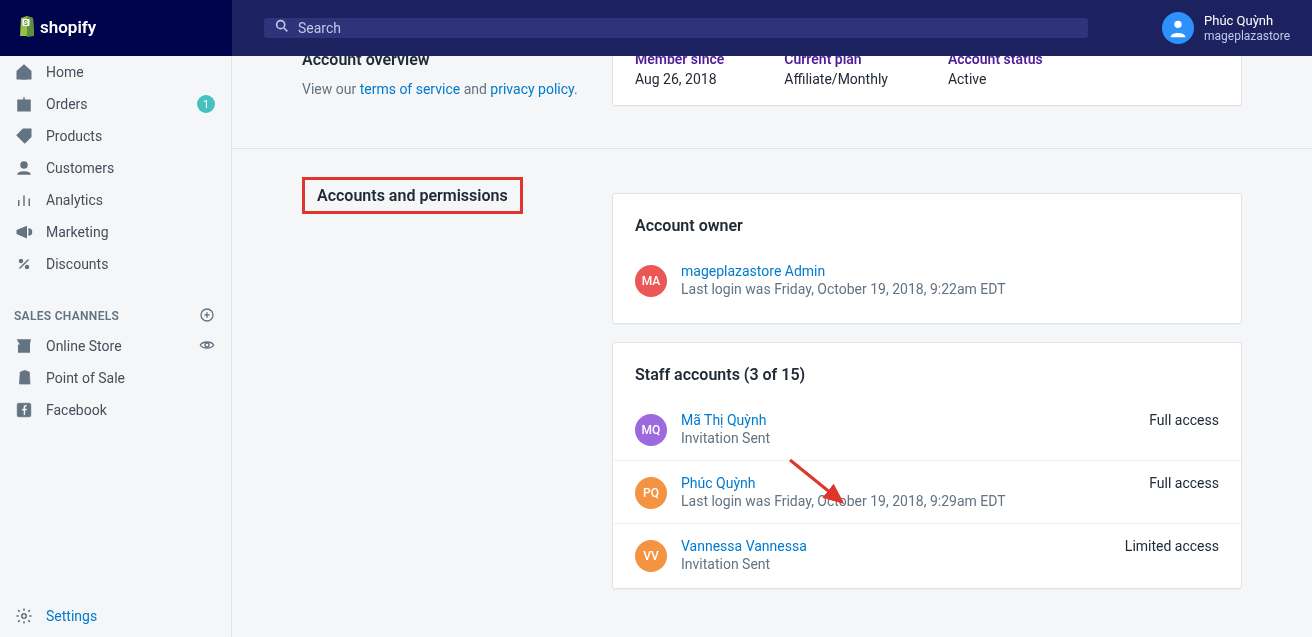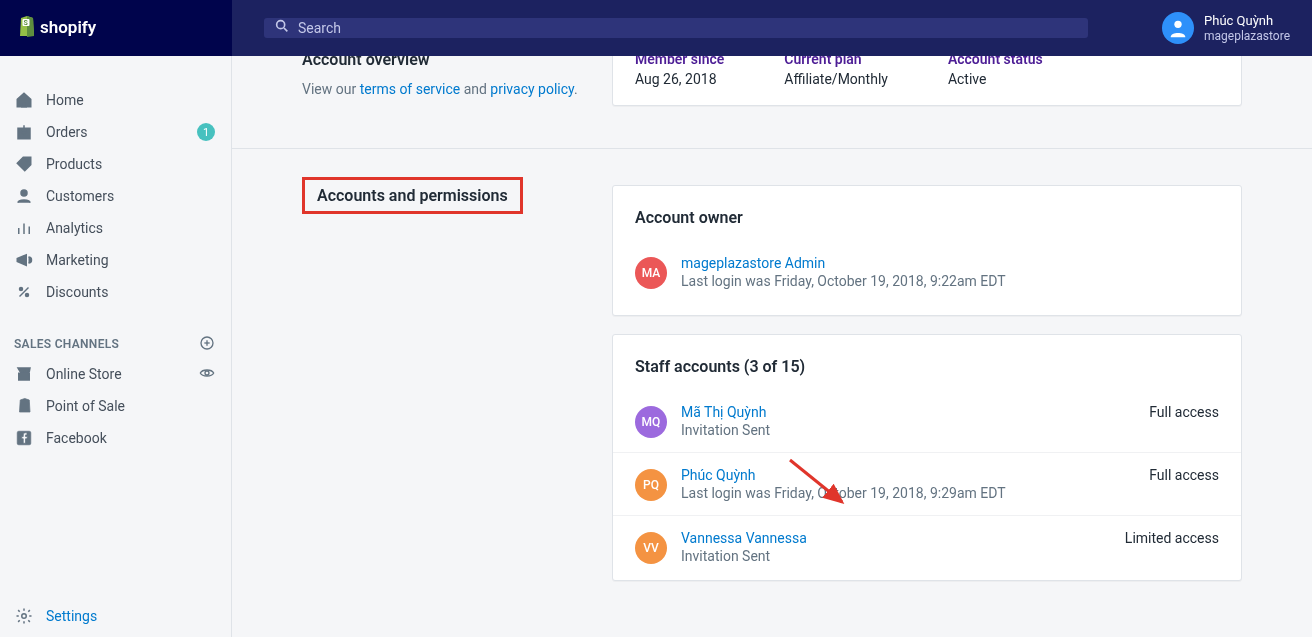--- a/index.html
+++ b/index.html
@@ -11,21 +11,21 @@
     .search-box { background:#2e347a; height:20px; border-radius:3px; display:flex; align-items:center; padding:0 10px; width:824px; }
     .search-box input { background:transparent; border:none; outline:none; color:#c3c7e8; font-size:14px; margin-left:8px; flex:1; }
     .search-box input::placeholder { color:#c3c7e8; }
     .user-area { display:flex; align-items:center; padding-right:22px; margin-left:auto; }
     .avatar-top { width:32px; height:32px; border-radius:50%; background:#2e90fa; display:flex; align-items:center; justify-content:center; margin-right:10px; }
     .avatar-top svg { fill:#fff; }
     .user-name { color:#fff; font-size:13px; line-height:1.2; }
     .user-sub  { color:#c3c7e8; font-size:12px; }
     .shell { display:flex; height:581px; }
     .sidebar { width:232px; background:#f5f6f8; border-right:1px solid #dfe3e8; display:flex; flex-direction:column; }
-    .nav { padding-top:28px; flex:1; overflow-y:auto; }
+    .nav { padding-top:0; flex:1; overflow-y:auto; }
     .nav-item { display:flex; align-items:center; height:32px; padding:0 16px 0 14px; color:#212b36; font-size:14px; cursor:pointer; }
     .nav-item .ico { width:20px; height:20px; margin-right:12px; display:flex; align-items:center; justify-content:center; color:#637381; }
     .nav-item .ico svg { fill:#637381; stroke:#637381; }
     .nav-item .lbl { flex:1; color:#454f5b; }
     .badge { width:18px; height:18px; border-radius:9px; background:#47c1bf; color:#fff; font-size:11px; display:flex; align-items:center; justify-content:center; }
     .section-title { display:flex; align-items:center; padding:0 16px 0 14px; height:28px; color:#637381; font-size:12px; font-weight:600; margin-top:22px; }
     .section-title .lbl { flex:1; letter-spacing:.3px; }
     .right-act svg { stroke:#637381; }
     .settings-row { display:flex; align-items:center; height:42px; padding:0 14px; cursor:pointer; }
     .settings-row .ico { width:20px; height:20px; margin-right:12px; color:#637381; display:flex; align-items:center; justify-content:center; }
@@ -39,21 +39,21 @@
     .h-sec { font-size:16px; font-weight:600; color:#212b36; }
     .muted { color:#637381; font-size:14px; }
     .link { color:#007ace; text-decoration:none; cursor:pointer; }
     .overview-card { padding:18px 22px; }
     .ov-grid { display:flex; gap:60px; }
     .ov-col .ov-lbl { font-weight:600; font-size:14px; color:#4c1d95; }
     .ov-col .ov-val { font-size:14px; color:#212b36; margin-top:4px; }
     .divider { border-top:1px solid #dfe3e8; margin:24px 0 0 0; }
     .row2 { display:flex; padding:28px 32px 0 70px; }
     .accounts-highlight { border:3px solid #e0352b; padding:6px 12px; display:inline-block; font-size:16px; font-weight:600; color:#212b36; }
-    .card.owner { margin-top:8px; padding:22px 22px 26px 22px; }
+    .card.owner { margin-top:16px; padding:22px 22px 26px 22px; }
     .card.staff { margin-top:18px; padding:22px 0 2px 0; }
     .card-title { font-size:16px; font-weight:600; margin-bottom:14px; padding:0 22px 0 0; }
     .staff .card-title { padding-left:22px; }
     .person-row { display:flex; align-items:flex-start; padding:14px 22px; }
     .staff .person-row + .person-row { border-top:1px solid #f0f1f3; }
     .av { width:32px; height:32px; border-radius:50%; display:flex; align-items:center; justify-content:center; color:#fff; font-size:12px; font-weight:500; flex-shrink:0; margin-right:14px; margin-top:2px; }
     .av.red { background:#eb5757; }
     .av.purple { background:#9c6ade; }
     .av.orange { background:#f49342; }
     .p-name { font-size:14px; color:#007ace; cursor:pointer; }

